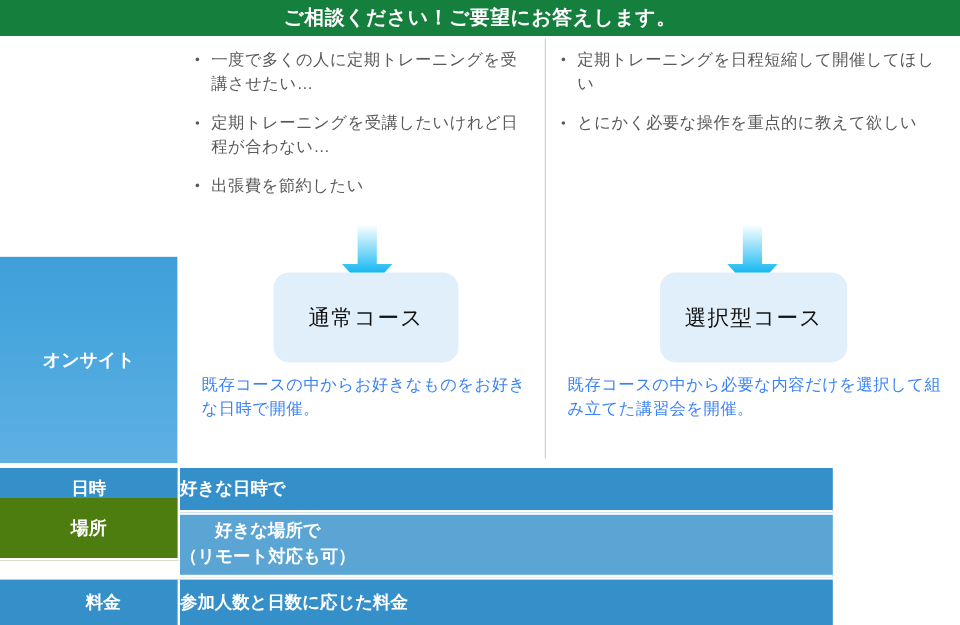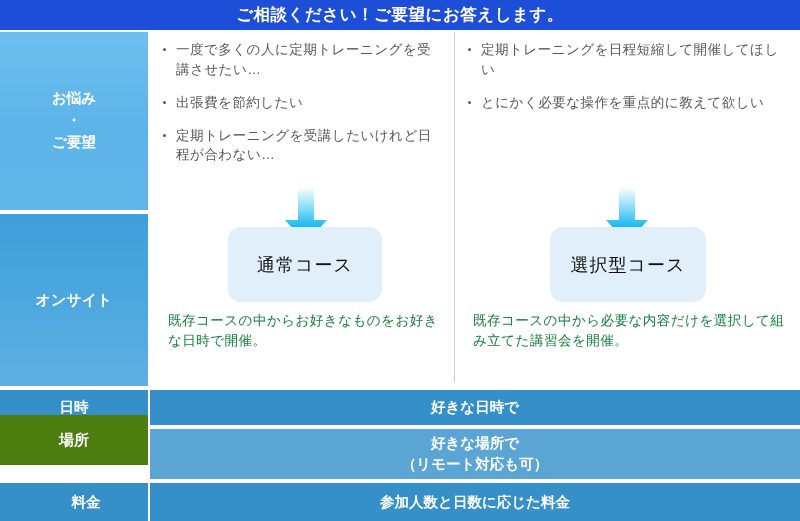--- a/index.html
+++ b/index.html
@@ -13,21 +13,21 @@
     position: relative;
     width: 800px; height: 521px;
     background: #ffffff;
   }
 
   
   .header-row {
     position: absolute;
     left: 0; top: 0;
     width: 800px; height: 30px;
-    background: #1d4ed8;
+    background: #15803d;
     display: flex; align-items: center; justify-content: center;
   }
   .header-title {
     color: #ffffff;
     font-size: 16.5px;
     font-weight: bold;
     letter-spacing: 0.5px;
     white-space: nowrap;
     text-shadow: 0 0 1px rgba(0,0,0,.10);
   }
@@ -142,64 +142,57 @@
   .course-label {
     color: #111111;
     font-size: 18px;
     letter-spacing: 1px;
     white-space: nowrap;
   }
 
   .course-desc {
     position: absolute;
     top: 102px;
-    color: #15803d;
+    color: #3b82f6;
     font-size: 13.6px;
     line-height: 1.5;
     letter-spacing: 0.4px;
   }
   .course-desc.d-left  { left: 18px; width: 275px; }
   .course-desc.d-right { left: 18px; width: 318px; }
 
   
   .info-cell {
     position: absolute;
-    left: 150px; width: 650px;
-    display: flex; align-items: center; justify-content: center;
+    left: 150px; width: 544px;
+    display: flex; align-items: center; 
     text-align: center;
     color: #ffffff;
     font-weight: bold;
     font-size: 14.5px;
   }
   .info-when  { top: 390px; height: 37px; background: #3590ca; border-bottom: 2px solid #ffffff; }
   .info-where { top: 429px; height: 52px; background: #5ba5d5; border-bottom: 2px solid #ffffff; line-height: 1.45; }
   .info-price { top: 483px; height: 38px; background: #3590ca; }
 </style>
 </head>
 <body>
 
 <div class="sheet">
 
   <div class="header-row">
     <span class="header-title">ご相談ください！ご要望にお答えします。</span>
   </div>
 
-  <div class="lbl lbl-troubles">
-    <span class="lbl-multiline">
-      <span>お悩み</span><br>
-      <span>・</span><br>
-      <span>ご要望</span>
-    </span>
-  </div>
 
   <div class="cell-bullets left">
     <ul class="bullet-list">
       <li class="bullet-item">一度で多くの人に定期トレーニングを受講させたい…</li>
+      <li class="bullet-item">定期トレーニングを受講したいけれど日程が合わない…</li>
       <li class="bullet-item">出張費を節約したい</li>
-      <li class="bullet-item">定期トレーニングを受講したいけれど日程が合わない…</li>
     </ul>
   </div>
 
   <div class="cell-bullets right">
     <ul class="bullet-list">
       <li class="bullet-item">定期トレーニングを日程短縮して開催してほしい</li>
       <li class="bullet-item">とにかく必要な操作を重点的に教えて欲しい</li>
     </ul>
   </div>
 

